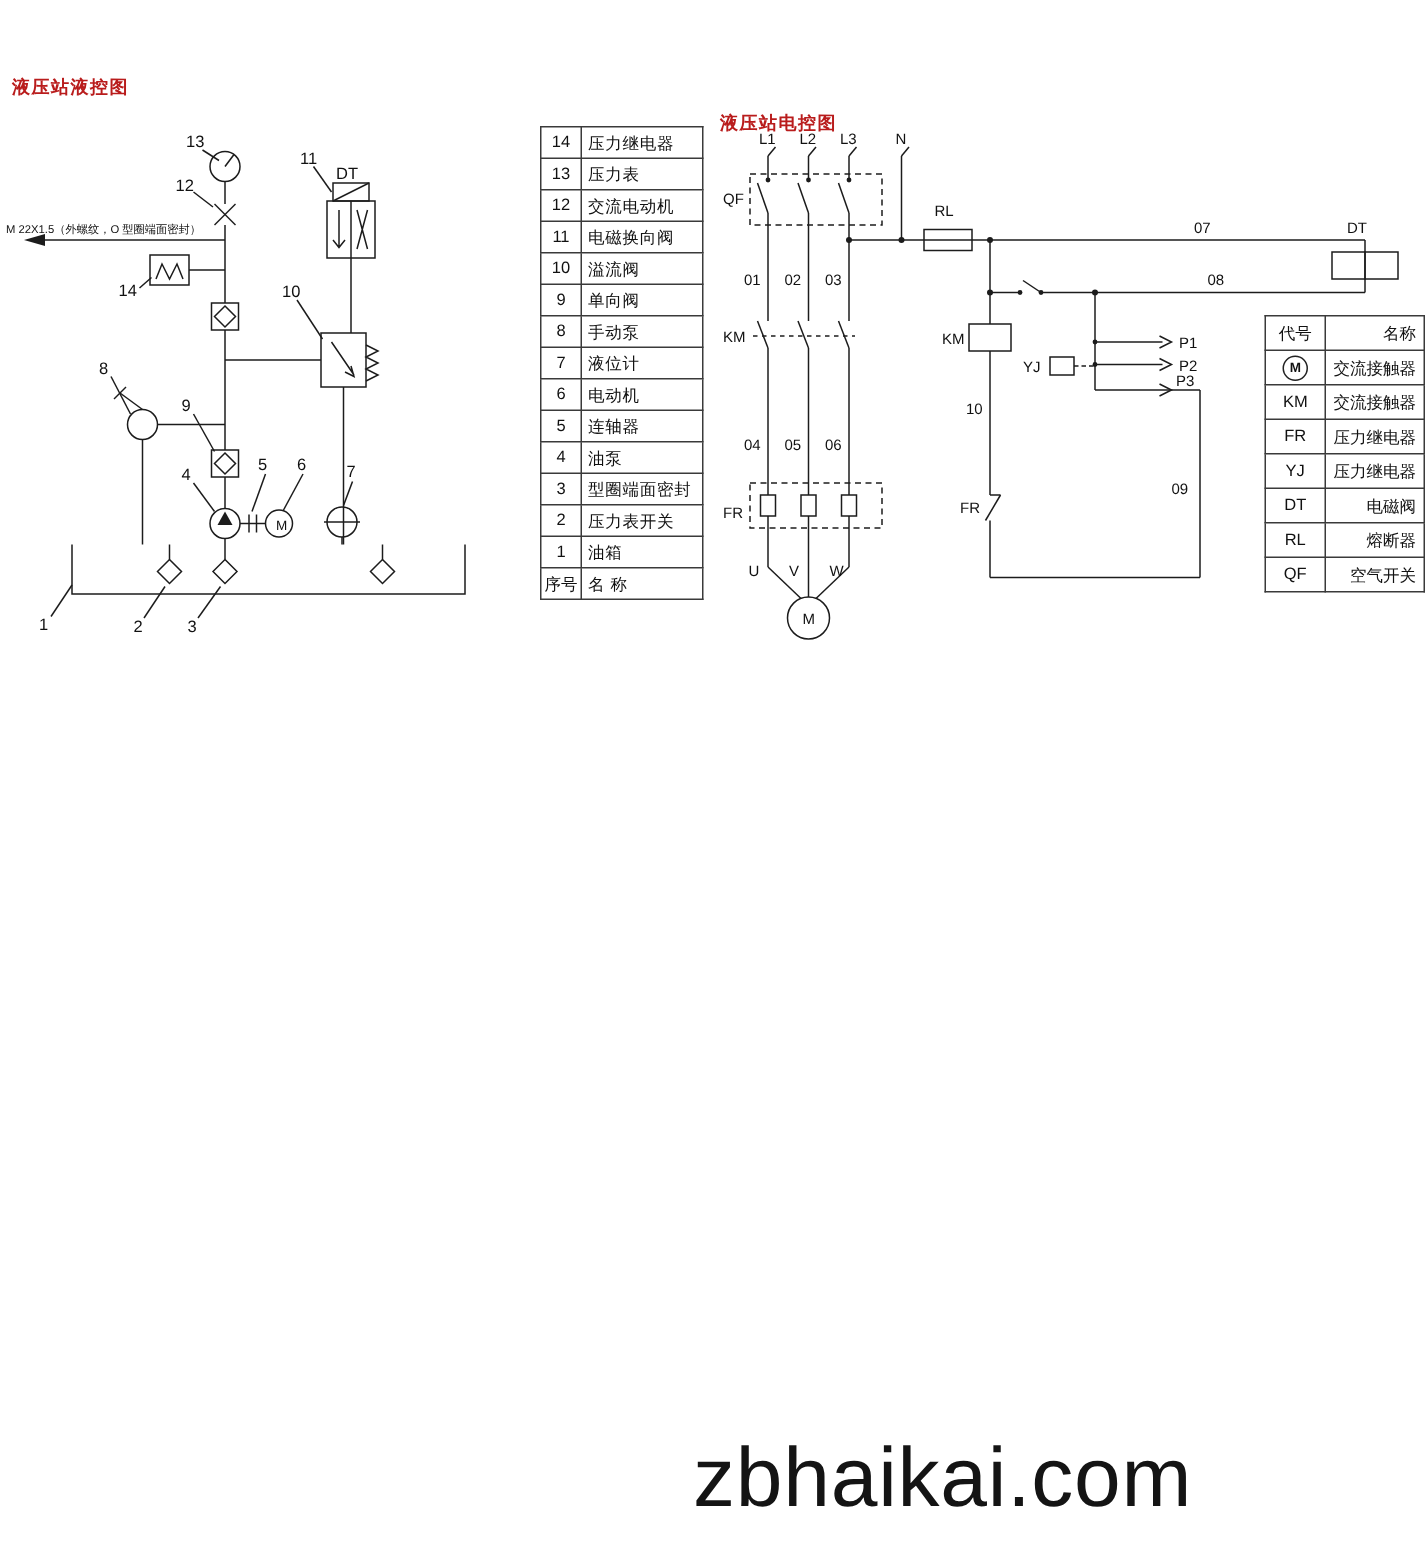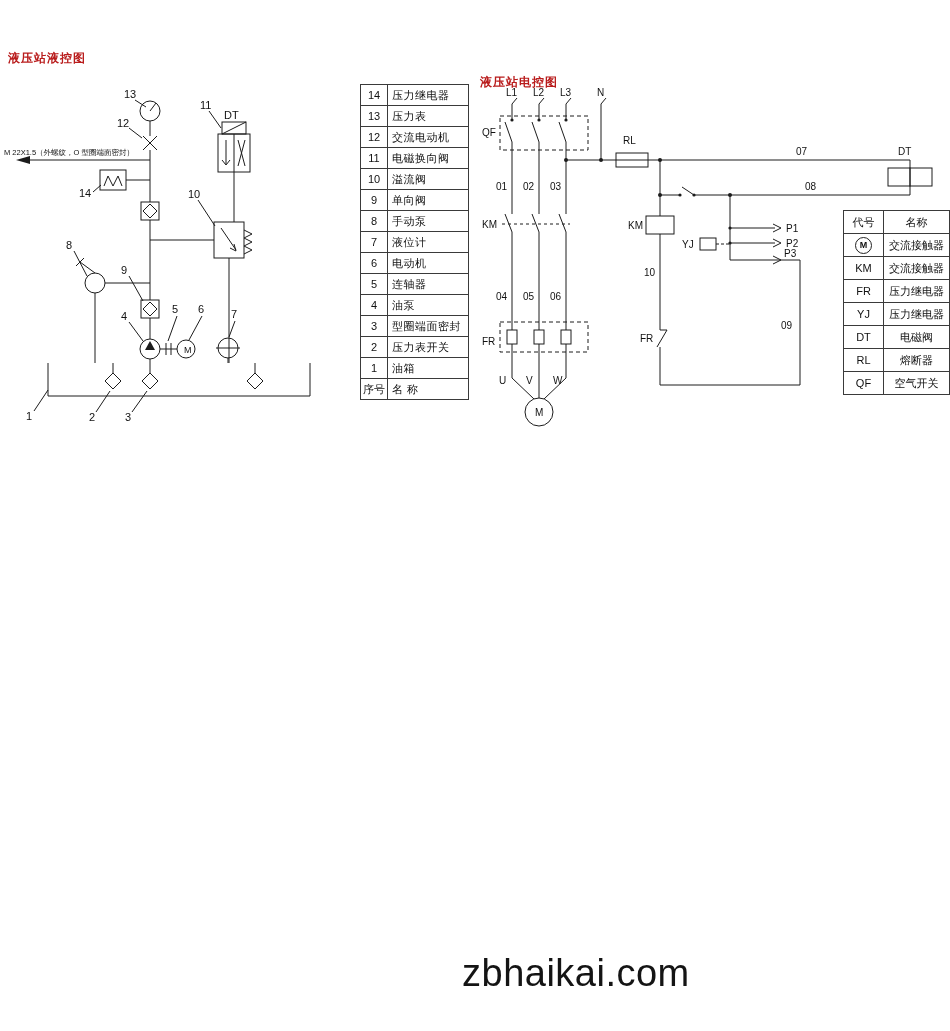--- a/index.html
+++ b/index.html
@@ -9,27 +9,27 @@
     font-family:"Liberation Sans","DejaVu Sans",sans-serif; color:#111;
   }
   .abs { position:absolute; }
   .diagram-title { font-size:12px; font-weight:bold; color:#b91c1c; letter-spacing:1px;font-family:Liberation Mono, monospace; }
   table { border-collapse:collapse; background:#fff; }
   .parts td { border:1px solid #3a3a3a; font-size:11px; height:21px; }
   .parts .num { width:27px; text-align:center; }
   .parts .nm  { width:81px; text-align:left; padding:0 4px; letter-spacing:0.5px; }
   .legend td, .legend th { border:1px solid #3a3a3a; font-size:11px; font-weight:normal; height:23px; }
   .legend .code { width:40px; text-align:center; }
-  .legend .nm   { width:66px; text-align:center; padding:0 5px; }
+  .legend .nm   { width:66px; text-align:right; padding:0 5px; }
   .legend-wrap, .parts-wrap { z-index:3; background:#fff; }
   .motor-code {
     display:inline-flex; width:17px; height:17px; border:1px solid #222; border-radius:50%;
     align-items:center; justify-content:center; font-size:9px; font-weight:bold;
   }
-  .watermark { font-size:38px; color:#141414; letter-spacing:0.5px; z-index:5; }
+  .watermark { font-size:56px; color:#141414; letter-spacing:0.5px; z-index:5; }
   svg { overflow:visible; }
   svg text { font-family:"Liberation Sans","DejaVu Sans",sans-serif; fill:#111; }
 </style>
 </head>
 <body>
 
 <div class="abs diagram-title" style="left:8px; top:50px;">液压站液控图</div>
 
 <div class="abs diagram-title" style="left:480px; top:50px;margin-top:24px;">液压站电控图</div>
 

